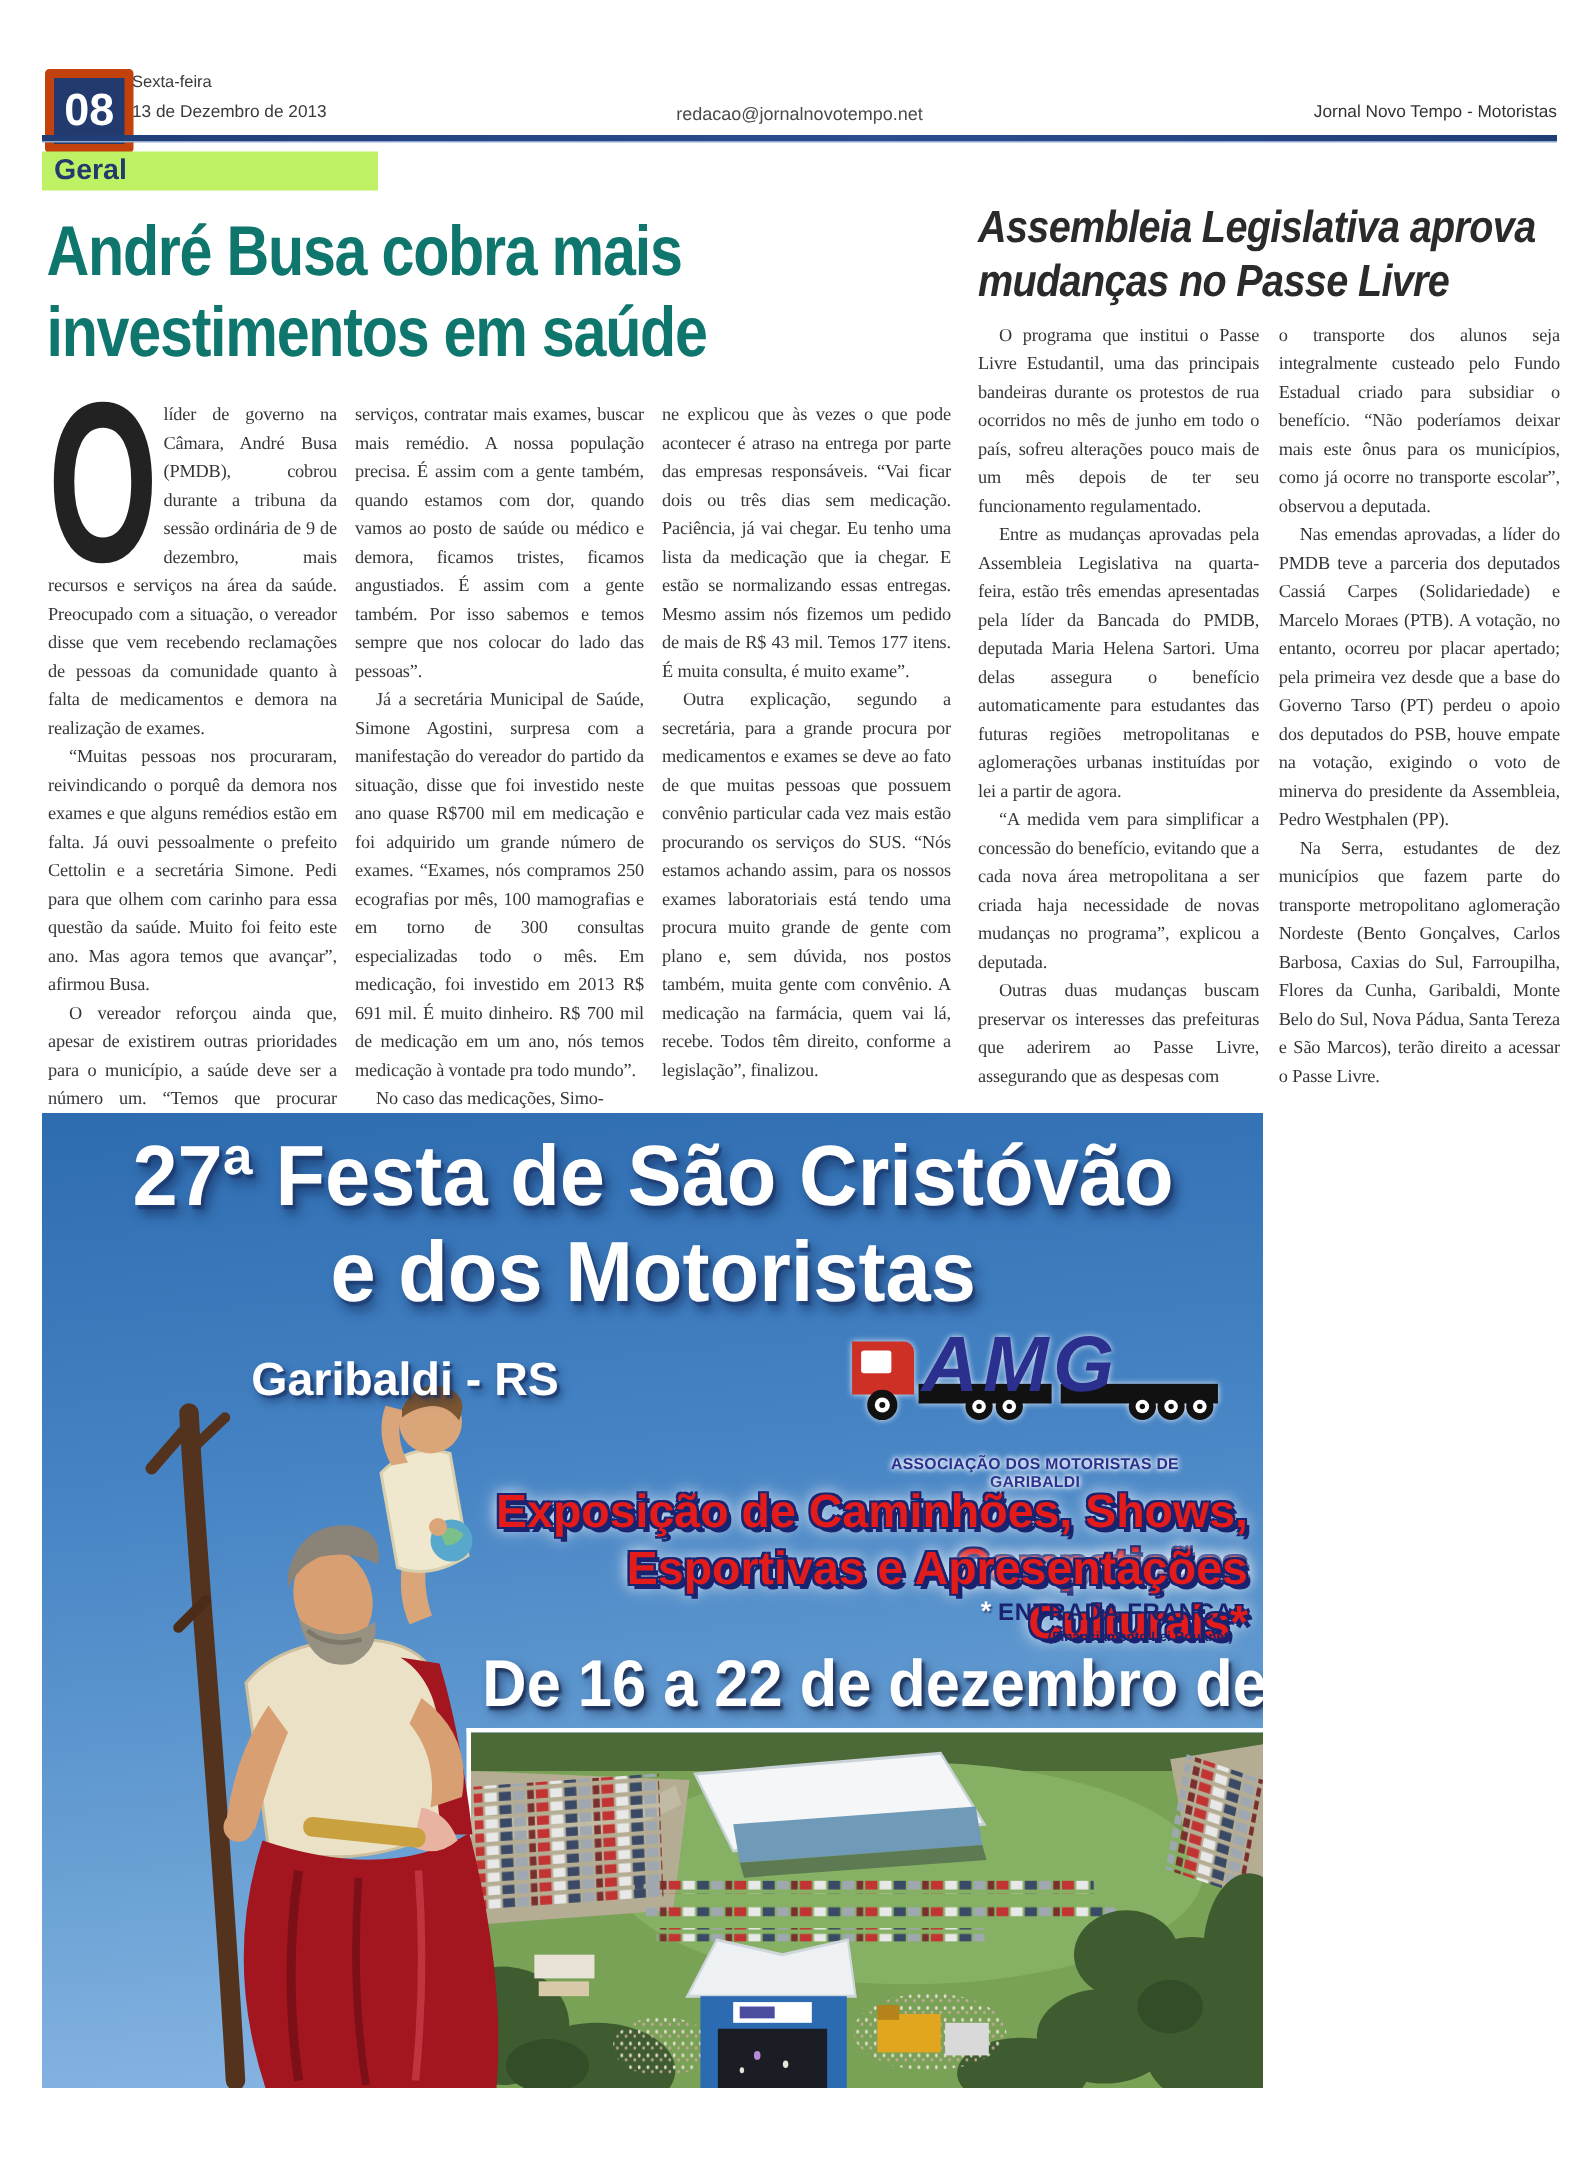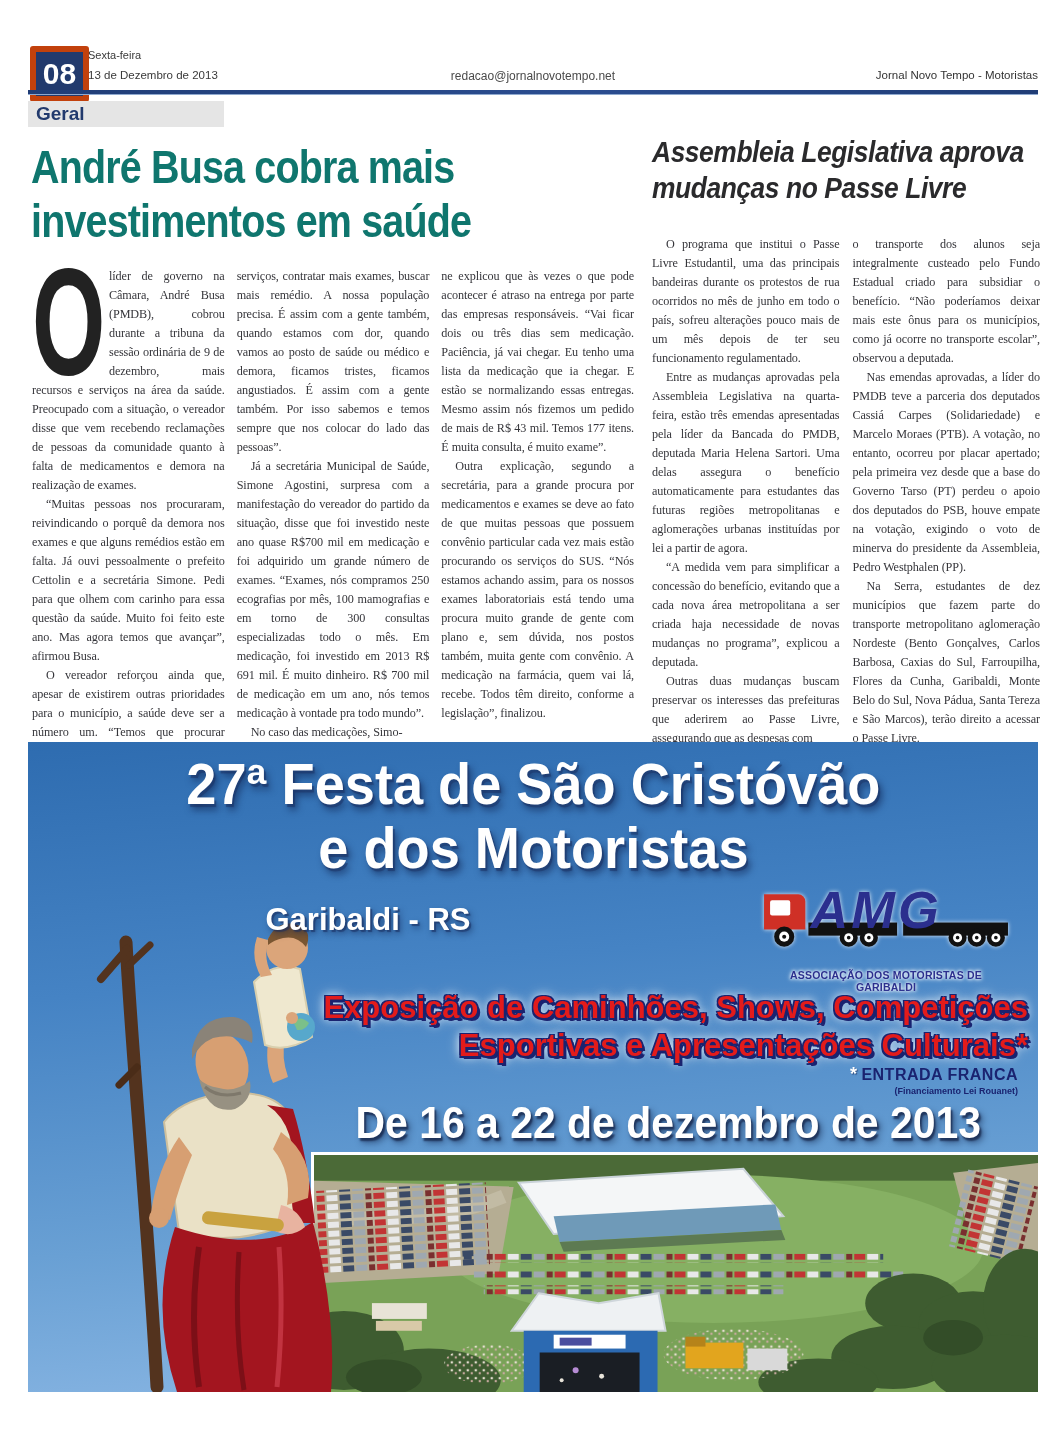--- a/index.html
+++ b/index.html
@@ -10,21 +10,21 @@
   .hdr{position:absolute;left:28px;right:20px;top:46px;height:46px;font-family:"Liberation Sans",sans-serif;}
   .pagenum{position:absolute;left:2px;top:0;width:47px;height:44px;background:#223a6d;color:#fff;
            font-size:30px;font-weight:bold;display:flex;align-items:center;justify-content:center;
            border-radius:3px;border:6px solid #c2410c;}
   .dateblock{position:absolute;left:60px;top:3px;font-size:11px;color:#3a3a3a;line-height:13px;}
   .dateblock .d2{margin-top:7px;font-size:11.5px;}
   .hdr-email{position:absolute;left:0;right:0;top:23px;text-align:center;font-size:12px;color:#4a4a4a;}
   .hdr-mast{position:absolute;right:0;top:23px;font-size:11.5px;color:#333;}
   .hdr-rule{position:absolute;left:28px;right:20px;top:90px;height:4px;
             background:linear-gradient(90deg,#203d76,#2b4d90 55%,#203d76);border-bottom:1px solid #8fa9cf;}
-  .section-bar{position:absolute;left:28px;top:101px;width:196px;height:26px;background:#e5e5e5;
+  .section-bar{position:absolute;left:28px;top:101px;width:224px;height:26px;background:#bef264;
                display:flex;align-items:center;}
   .section-bar span{font-family:"Liberation Sans",sans-serif;font-weight:bold;font-size:19px;
                     color:#223a6d;padding-left:8px;}
 
   
   .headline{position:absolute;left:31px;top:140px;width:620px;margin:0;
             font-family:"Liberation Sans",sans-serif;font-weight:bold;font-size:47px;line-height:54px;
             color:#0f766e;letter-spacing:-1px;}
   .cond{display:inline-block;transform:scaleX(.84);transform-origin:0 50%;white-space:nowrap;}
   .cond-c{display:inline-block;transform:scaleX(.95);white-space:nowrap;}
@@ -39,25 +39,25 @@
   .cont .plist p:first-child{text-indent:0;}
   .dropcap{float:left;width:72px;height:112px;font-family:"Liberation Sans",sans-serif;font-weight:bold;
            font-size:152px;line-height:106px;color:#222;transform:scaleX(.62);transform-origin:0 0;
            margin:2px 5px 0 0;overflow:visible;}
 
   
   .right-art{position:absolute;left:652px;top:134px;width:388px;}
   .right-art h2{margin:0;font-family:"Liberation Sans",sans-serif;font-weight:bold;font-style:italic;
                 font-size:30px;line-height:36px;color:#2a2a2c;letter-spacing:-0.5px;}
   .right-art h2 .cond{transform:scaleX(.88);}
-  .right-cols{display:flex;gap:13px;margin-top:29px;height:532px;overflow:hidden;}
+  .right-cols{display:flex;gap:13px;margin-top:8px;height:532px;overflow:hidden;}
   .right-cols .col{font-size:12.2px;}
 
   
-  .ad{position:absolute;left:28px;top:742px;width:1010px;height:650px;overflow:hidden;
+  .ad{position:absolute;left:28px;top:742px;width:814px;height:650px;overflow:hidden;
       background:linear-gradient(175deg,#2e6cb0 0%,#4583c4 35%,#69a0d4 70%,#8fbae6 100%);
       font-family:"Liberation Sans",sans-serif;}
   .ad-title{position:absolute;left:0;right:0;text-align:center;color:#fff;font-weight:bold;font-size:57px;
             line-height:64px;z-index:4;
             text-shadow:2px 3px 1px rgba(25,45,95,.55),4px 6px 8px rgba(15,35,80,.6);}
   .ad-t1{top:10px;}
   .ad-t2{top:74px;}
   .ad-location{position:absolute;left:0;right:330px;top:160px;text-align:center;color:#fff;font-weight:bold;
                font-size:31px;z-index:4;text-shadow:2px 2px 1px rgba(25,45,95,.6),3px 4px 6px rgba(15,35,80,.55);}
   .amg{position:absolute;right:26px;top:138px;width:252px;text-align:center;z-index:4;

